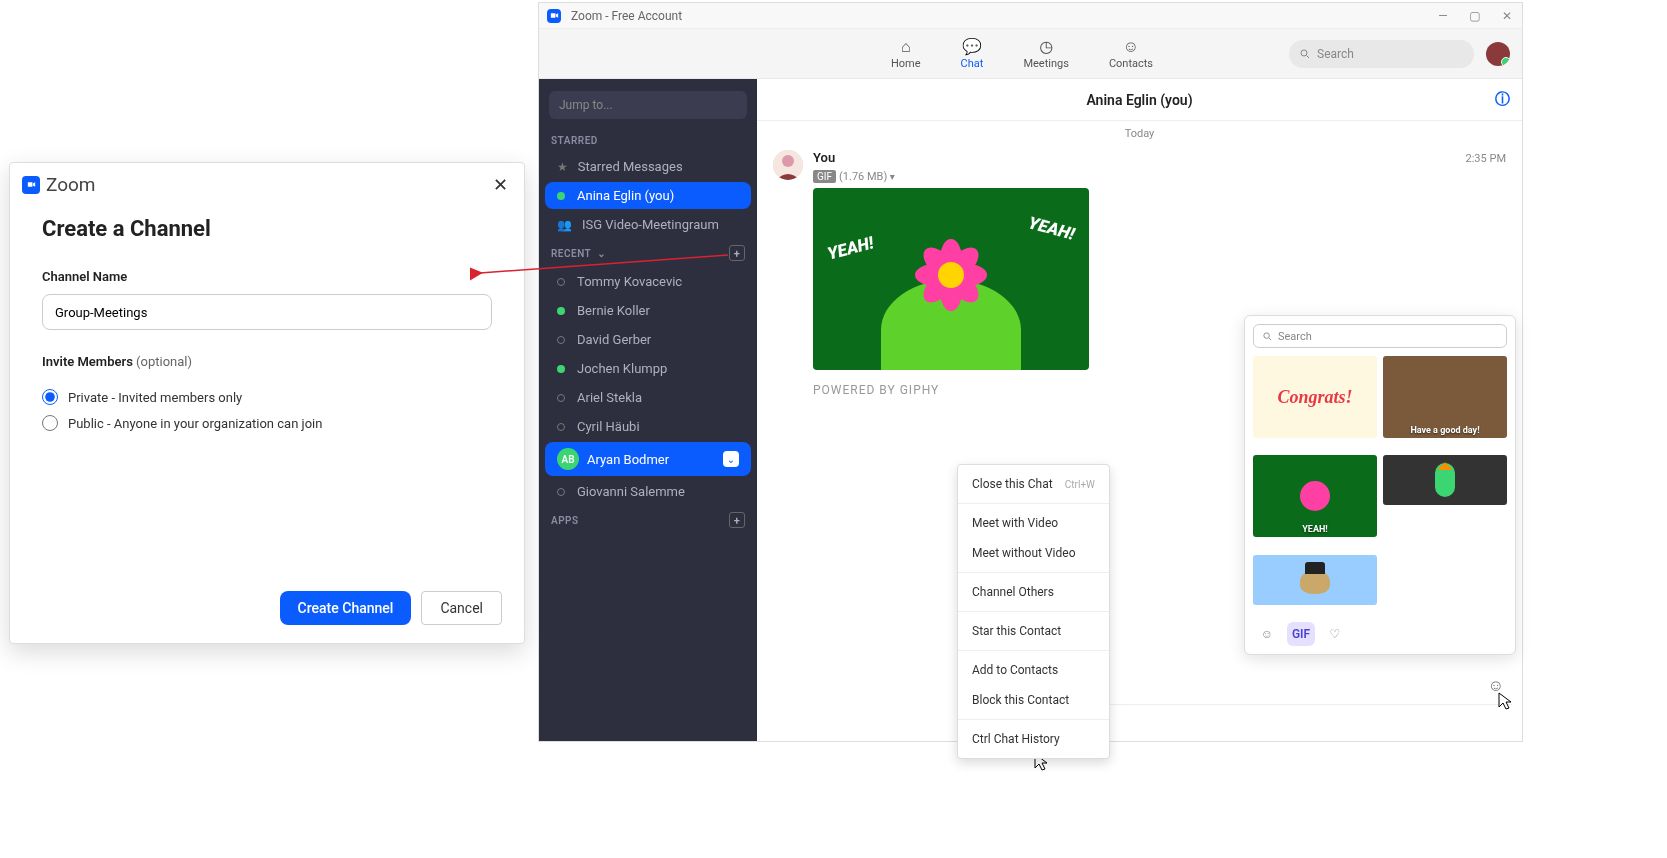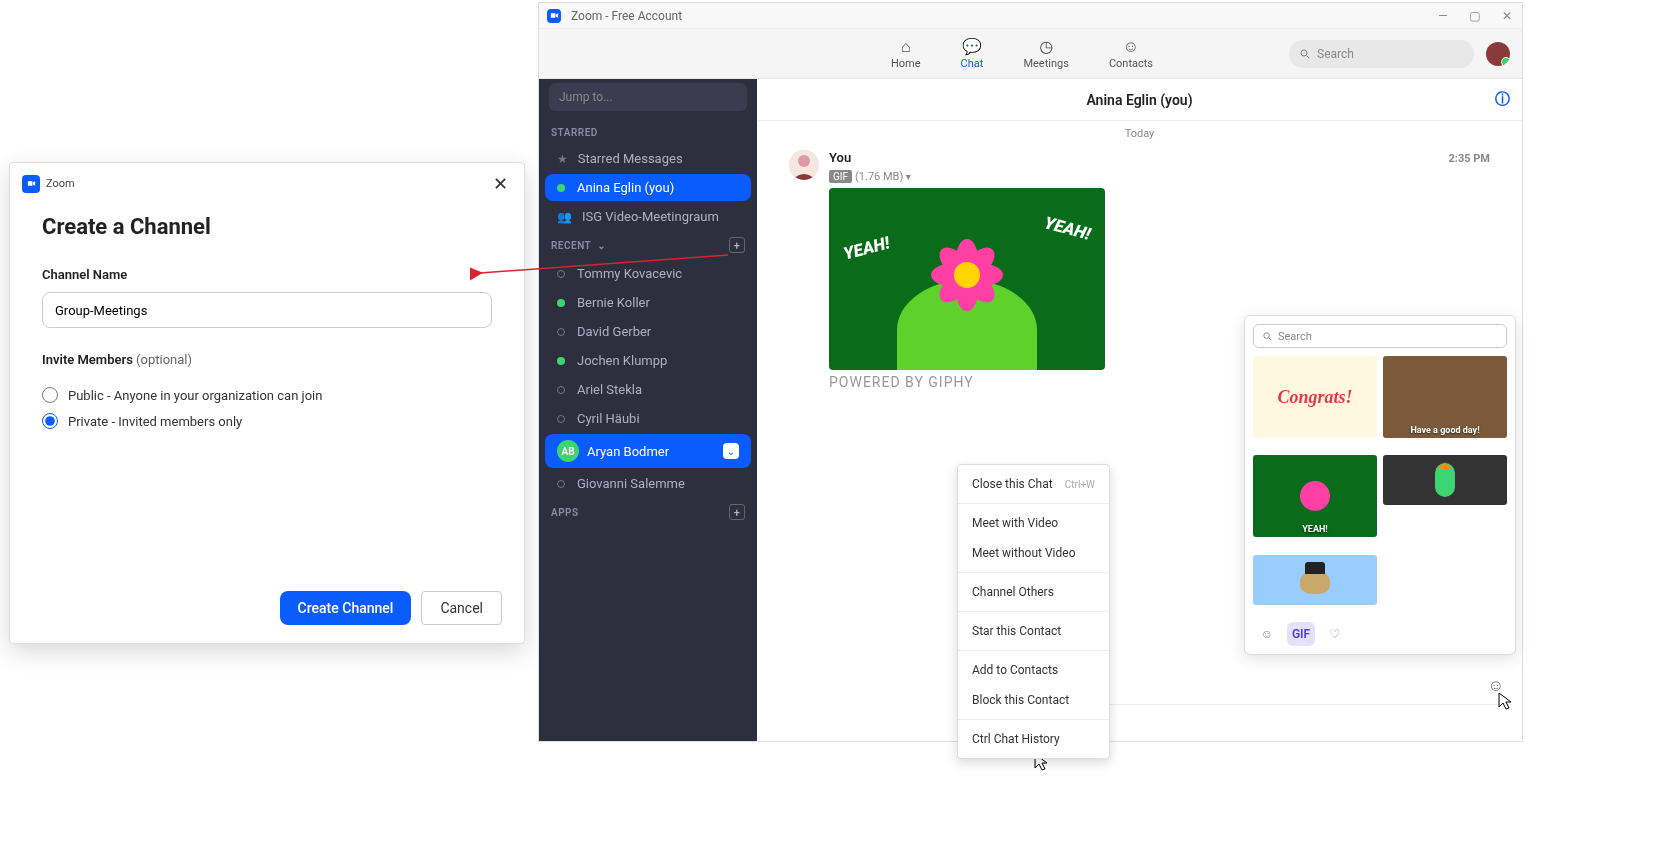--- a/index.html
+++ b/index.html
@@ -7,21 +7,21 @@
 
 
 .dialog {
   position: absolute; left: 9px; top: 162px; width: 516px; height: 482px;
   background: #fff; border: 1px solid #ddd; border-radius: 4px;
   box-shadow: 0 8px 24px rgba(0,0,0,0.15);
 }
 .dialog-titlebar { display: flex; align-items: center; padding: 10px 12px; }
 .zoom-logo { width: 18px; height: 18px; background: #0b5cff; border-radius: 4px; display: flex; align-items: center; justify-content: center; margin-right: 6px; }
 .zoom-logo svg { width: 11px; height: 11px; }
-.dialog-titlebar-text { font-size: 11px; color: #444; }
+.dialog-titlebar-text { font-size: 19px; color: #444; }
 .dialog-close { margin-left: auto; font-size: 18px; color: #333; cursor: pointer; padding: 0 4px; }
 .dialog-body { padding: 10px 32px 20px 32px; }
 .dialog-heading { font-size: 22px; font-weight: 700; color: #222; margin-bottom: 28px; }
 .field-label { font-size: 13px; font-weight: 600; color: #222; margin-bottom: 10px; }
 .field-label .optional { font-weight: 400; color: #666; }
 .text-input { width: 100%; height: 36px; border: 1px solid #ccc; border-radius: 8px; padding: 0 12px; font-size: 13px; margin-bottom: 24px; }
 .check-row, .radio-row { display: flex; align-items: center; margin-bottom: 10px; font-size: 13px; color: #333; }
 .check-row input, .radio-row input { margin-right: 10px; width: 16px; height: 16px; }
 .radio-row input { accent-color: #0b5cff; }
 .dialog-footer { position: absolute; bottom: 18px; right: 22px; display: flex; gap: 10px; }
@@ -42,58 +42,58 @@
 .nav-item.active { color: #0b5cff; }
 .nav-item .icon { font-size: 16px; margin-bottom: 1px; }
 .search-box { margin-left: auto; width: 185px; height: 28px; background: #e8e8e8; border-radius: 14px; display: flex; align-items: center; padding: 0 10px; font-size: 12px; color: #888; }
 .search-box svg { width: 12px; height: 12px; margin-right: 6px; }
 .avatar-top { width: 24px; height: 24px; border-radius: 50%; background: #8a3a3a; margin-left: 12px; position: relative; overflow:hidden; }
 .avatar-top::after { content:''; position:absolute; bottom:-1px; right:-1px; width:8px; height:8px; background:#3bd671; border-radius:50%; border:1px solid #f5f5f5; }
 
 .zoom-body { display: flex; height: calc(100% - 76px); }
 
 
-.sidebar { width: 218px; background: #2d2e3e; color: #aeb0c2; display: flex; flex-direction: column; }
+.sidebar { width: 218px; background: #2d2e3e; color: #aeb0c2; display: flex; flex-direction: column; padding-top: 8px; }
 .jump-box { margin: 4px 10px 10px 10px; height: 28px; background: #3b3c4f; border-radius: 6px; display: flex; align-items: center; padding: 0 10px; font-size: 12px; color: #888; }
 .section-header { display: flex; align-items: center; padding: 6px 12px; font-size: 10px; font-weight: 600; letter-spacing: 0.5px; color: #8a8ca0; }
 .section-header .plus { margin-left: auto; width: 16px; height: 16px; border: 1px solid #666; border-radius: 3px; display: flex; align-items: center; justify-content: center; font-size: 11px; cursor: pointer; color:#aeb0c2; }
 .sb-item { display: flex; align-items: center; padding: 6px 12px; font-size: 13px; cursor: pointer; border-radius: 8px; margin: 1px 6px; }
 .sb-item.active { background: #0b5cff; color: #fff; }
 .sb-item.selected { background: #0b5cff; color: #fff; }
 .presence { width: 8px; height: 8px; border-radius: 50%; margin-right: 12px; flex-shrink:0; }
 .p-on { background: #3bd671; } .p-off { background: transparent; border:1px solid #777; }
 .star-ico { margin-right: 10px; color:#777; font-size:12px; }
 .grp-ico { margin-right: 10px; color:#888; font-size:12px; }
 .ab-badge { width: 22px; height: 22px; border-radius: 50%; background: #3bd671; color:#fff; font-size:10px; font-weight:600; display:flex; align-items:center; justify-content:center; margin-right:8px; position:relative; }
 .chev-badge { margin-left:auto; width:16px; height:16px; background:#fff; border-radius:4px; display:flex; align-items:center; justify-content:center; color:#0b5cff; font-size:10px; }
 
 
 .chat-area { flex: 1; display: flex; flex-direction: column; background: #fff; position: relative; }
 .chat-header { height: 42px; border-bottom: 1px solid #eee; display: flex; align-items: center; justify-content: center; font-size: 14px; font-weight: 600; color: #222; position: relative; }
 .info-icon { position: absolute; right: 12px; color: #0b5cff; font-size: 15px; }
 .date-sep { text-align: center; font-size: 11px; color: #888; padding: 6px 0; }
-.msg { display: flex; padding: 4px 32px; }
+.msg { display: flex; padding: 4px 16px; }
 .msg-avatar { width: 30px; height: 30px; border-radius: 50%; background:#ddd; margin-right: 10px; flex-shrink:0; overflow:hidden; }
 .msg-avatar svg{width:100%;height:100%;}
 .msg-content { flex: 1; }
 .msg-head { display: flex; align-items: baseline; }
 .msg-sender { font-size: 13px; font-weight: 600; color: #222; }
-.msg-time { margin-left: auto; font-size: 11px; color: #888; font-weight: bold; }
+.msg-time { margin-left: auto; font-size: 11px; color: #888; }
 .gif-badge { display:inline-block; background:#888; color:#fff; font-size:10px; padding:1px 4px; border-radius:2px; margin-top:3px; }
 .gif-size { font-size:11px; color:#888; margin-left:3px; }
 .gif-box { width: 276px; height: 182px; background: #0a6b1a; border-radius: 4px; margin-top: 4px; position: relative; overflow: hidden; }
 .flower-center{position:absolute; left:50%; top:48%; transform:translate(-50%,-50%); width:80px; height:80px;}
 .petals{position:absolute;inset:0;}
 .petal{position:absolute;left:50%;top:50%;width:22px;height:40px;background:#ff3fa4;border-radius:50% 50% 50% 50%;transform-origin:50% 90%;}
 .sun{position:absolute;left:50%;top:50%;width:26px;height:26px;background:#ffd400;border-radius:50%;transform:translate(-50%,-50%);}
 .body-green{position:absolute;left:50%;bottom:-10px;transform:translateX(-50%);width:140px;height:100px;background:#5fd12b;border-radius:50% 50% 0 0;}
 .yeah{position:absolute;color:#fff;font-weight:900;font-size:17px;font-style:italic;transform:rotate(-15deg);}
 .yeah.r{right:14px;top:30px;transform:rotate(15deg);}
 .yeah.l{left:14px;top:50px;}
-.giphy{font-size:14px;color:#999;margin-top:4px;letter-spacing:1px;}
+.giphy{font-size:12px;color:#999;margin-top:13px;letter-spacing:1px;}
 
 
 .ctx-menu { position: absolute; left: 200px; top: 385px; width: 153px; background:#fff; border:1px solid #ddd; border-radius:4px; box-shadow:0 4px 12px rgba(0,0,0,.15); padding:4px 0; z-index:50; }
 .ctx-item { padding: 8px 14px; font-size: 12px; color:#333; cursor:pointer; display:flex; align-items:center; }
 .ctx-shortcut{margin-left:auto;font-size:10px;color:#aaa;}
 .ctx-sep{height:1px;background:#eee;margin:4px 0;}
 
 
 .gif-picker{position:absolute; right:6px; top:236px; width:272px; height:340px; background:#fff; border:1px solid #ddd; border-radius:6px; box-shadow:0 4px 16px rgba(0,0,0,.12); padding:8px; z-index:40; display:flex; flex-direction:column;}
 .gif-search{height:24px; border:1px solid #ccc; border-radius:6px; display:flex; align-items:center; padding:0 8px; font-size:11px; color:#888;}
@@ -127,26 +127,26 @@
   </div>
   <div class="dialog-body">
     <div class="dialog-heading">Create a Channel</div>
     <div class="field-label">Channel Name</div>
     <input class="text-input" value="Group-Meetings" style="">
     <div class="field-label">
       <span>Invite Members</span> <span class="optional">(optional)</span>
     </div>
     <div style="height:10px"></div>
     <label class="radio-row">
+      <input type="radio" name="visibility" checked="" style="">
+      <span>Private - Invited members only</span>
+    </label>
+    <label class="radio-row">
       <input type="radio" name="visibility" style="">
       <span>Public - Anyone in your organization can join</span>
-    </label>
-    <label class="radio-row">
-      <input type="radio" name="visibility" checked="" style="">
-      <span>Private - Invited members only</span>
     </label>
   </div>
   <div class="dialog-footer">
     <button class="btn-primary">Create Channel</button>
     <button class="btn-secondary">Cancel</button>
   </div>
 </div>
 
 <div class="zoom-window">
   <div class="win-titlebar">

